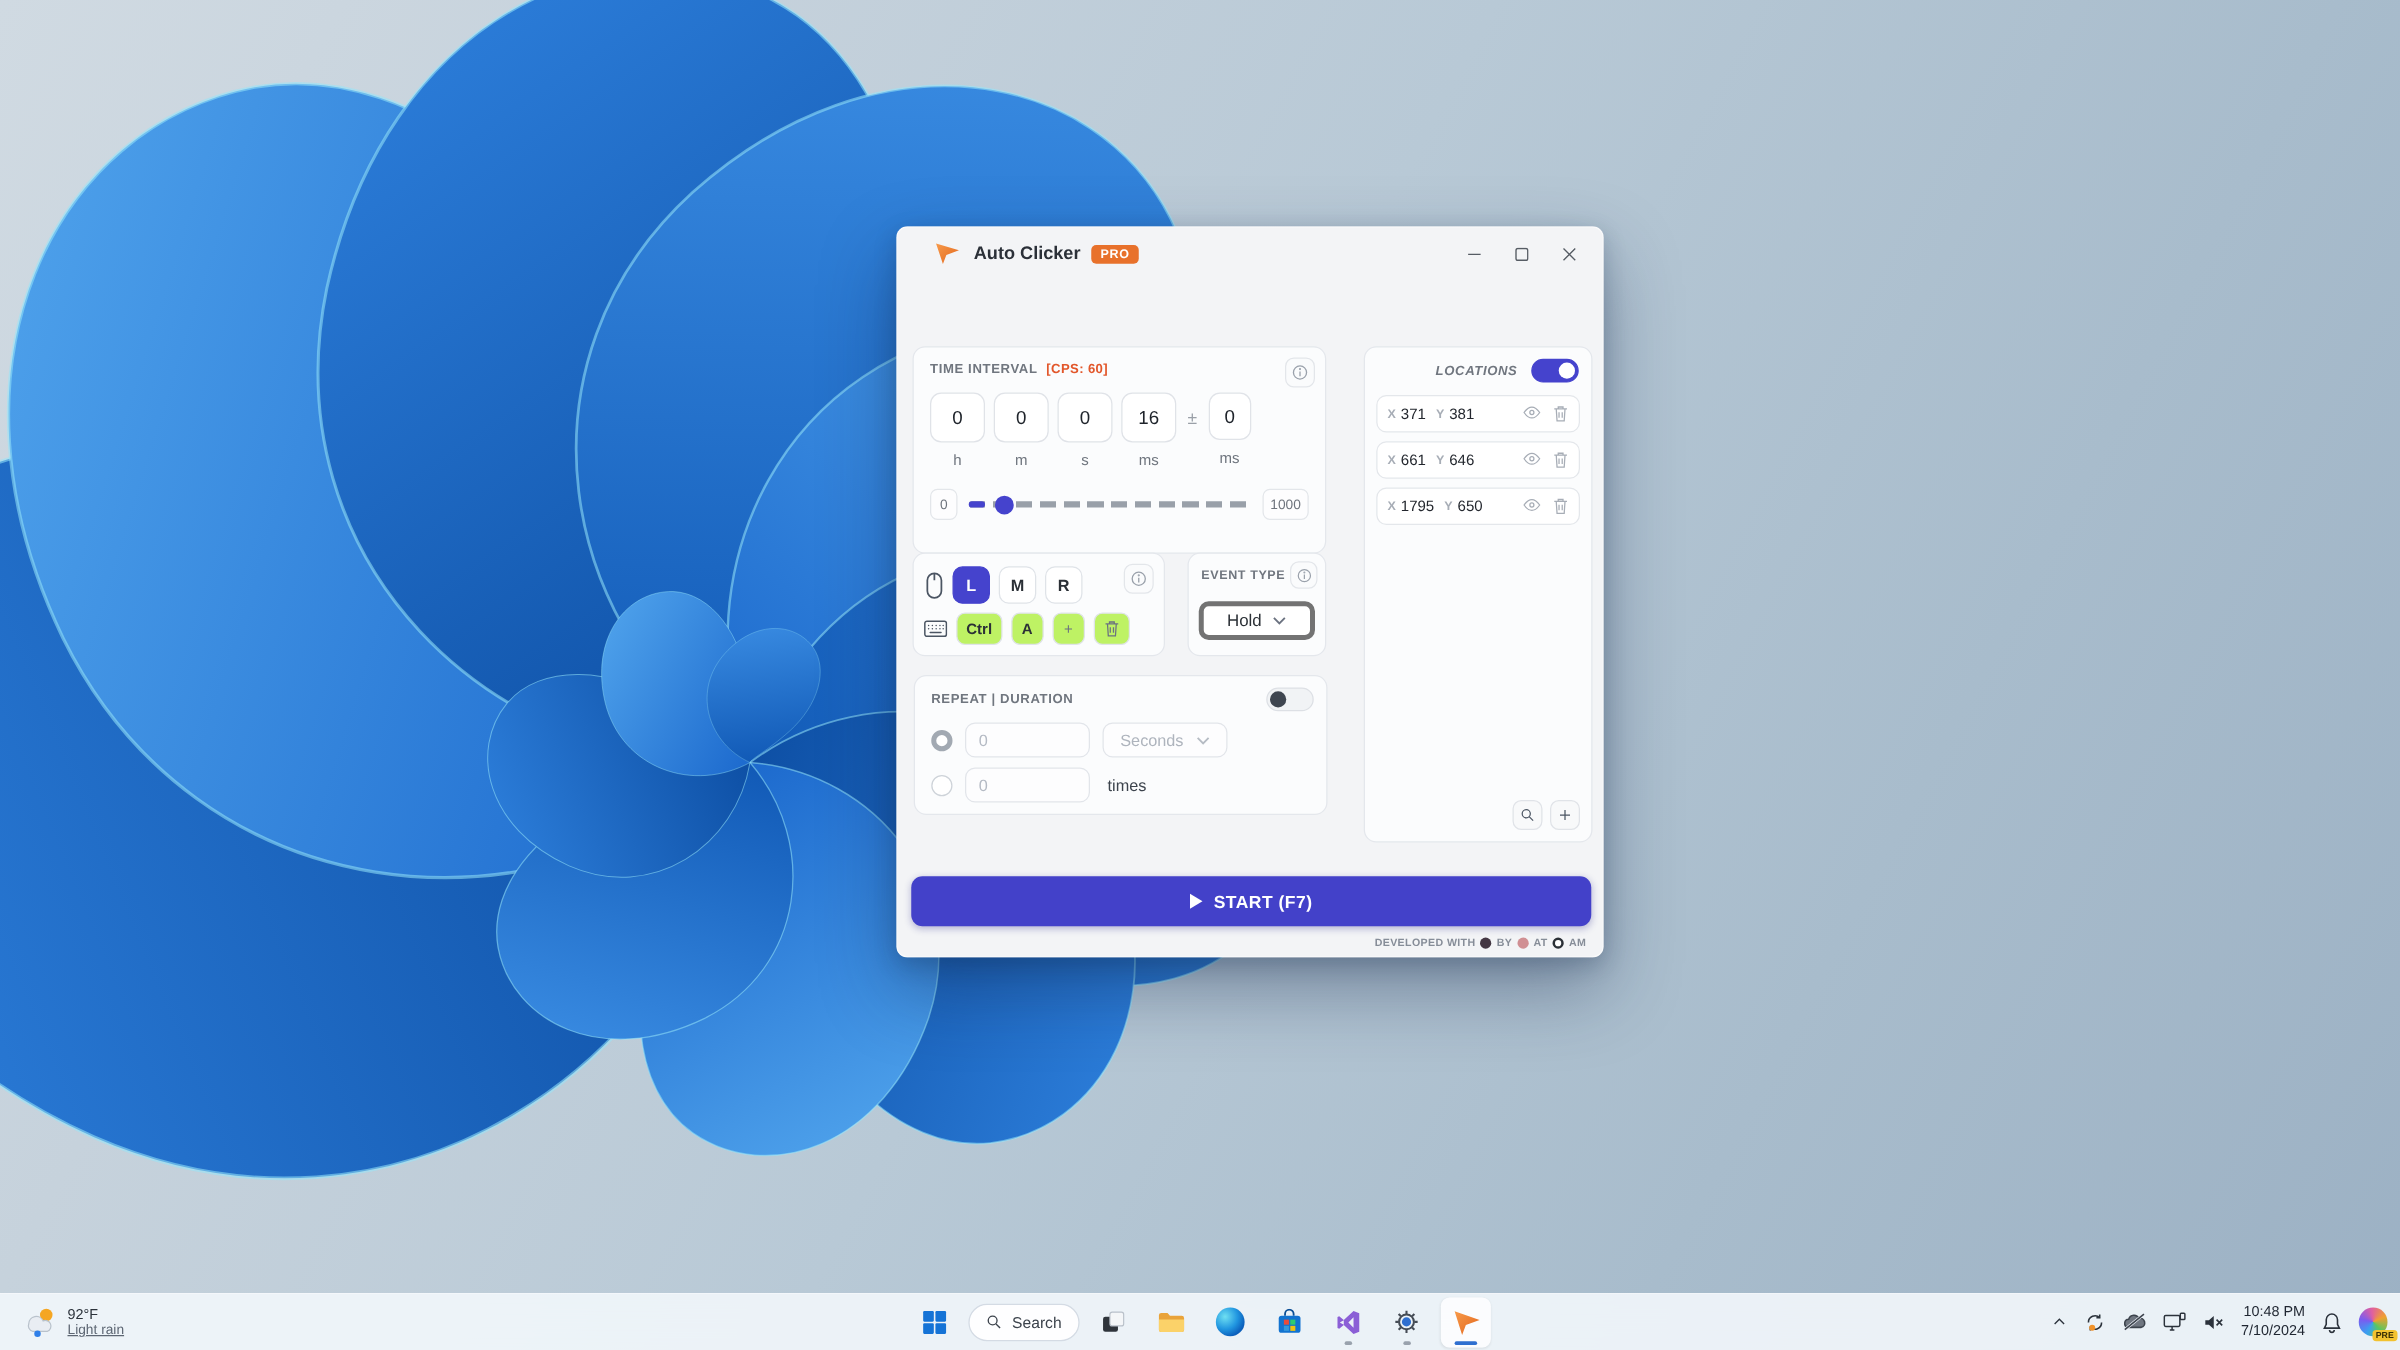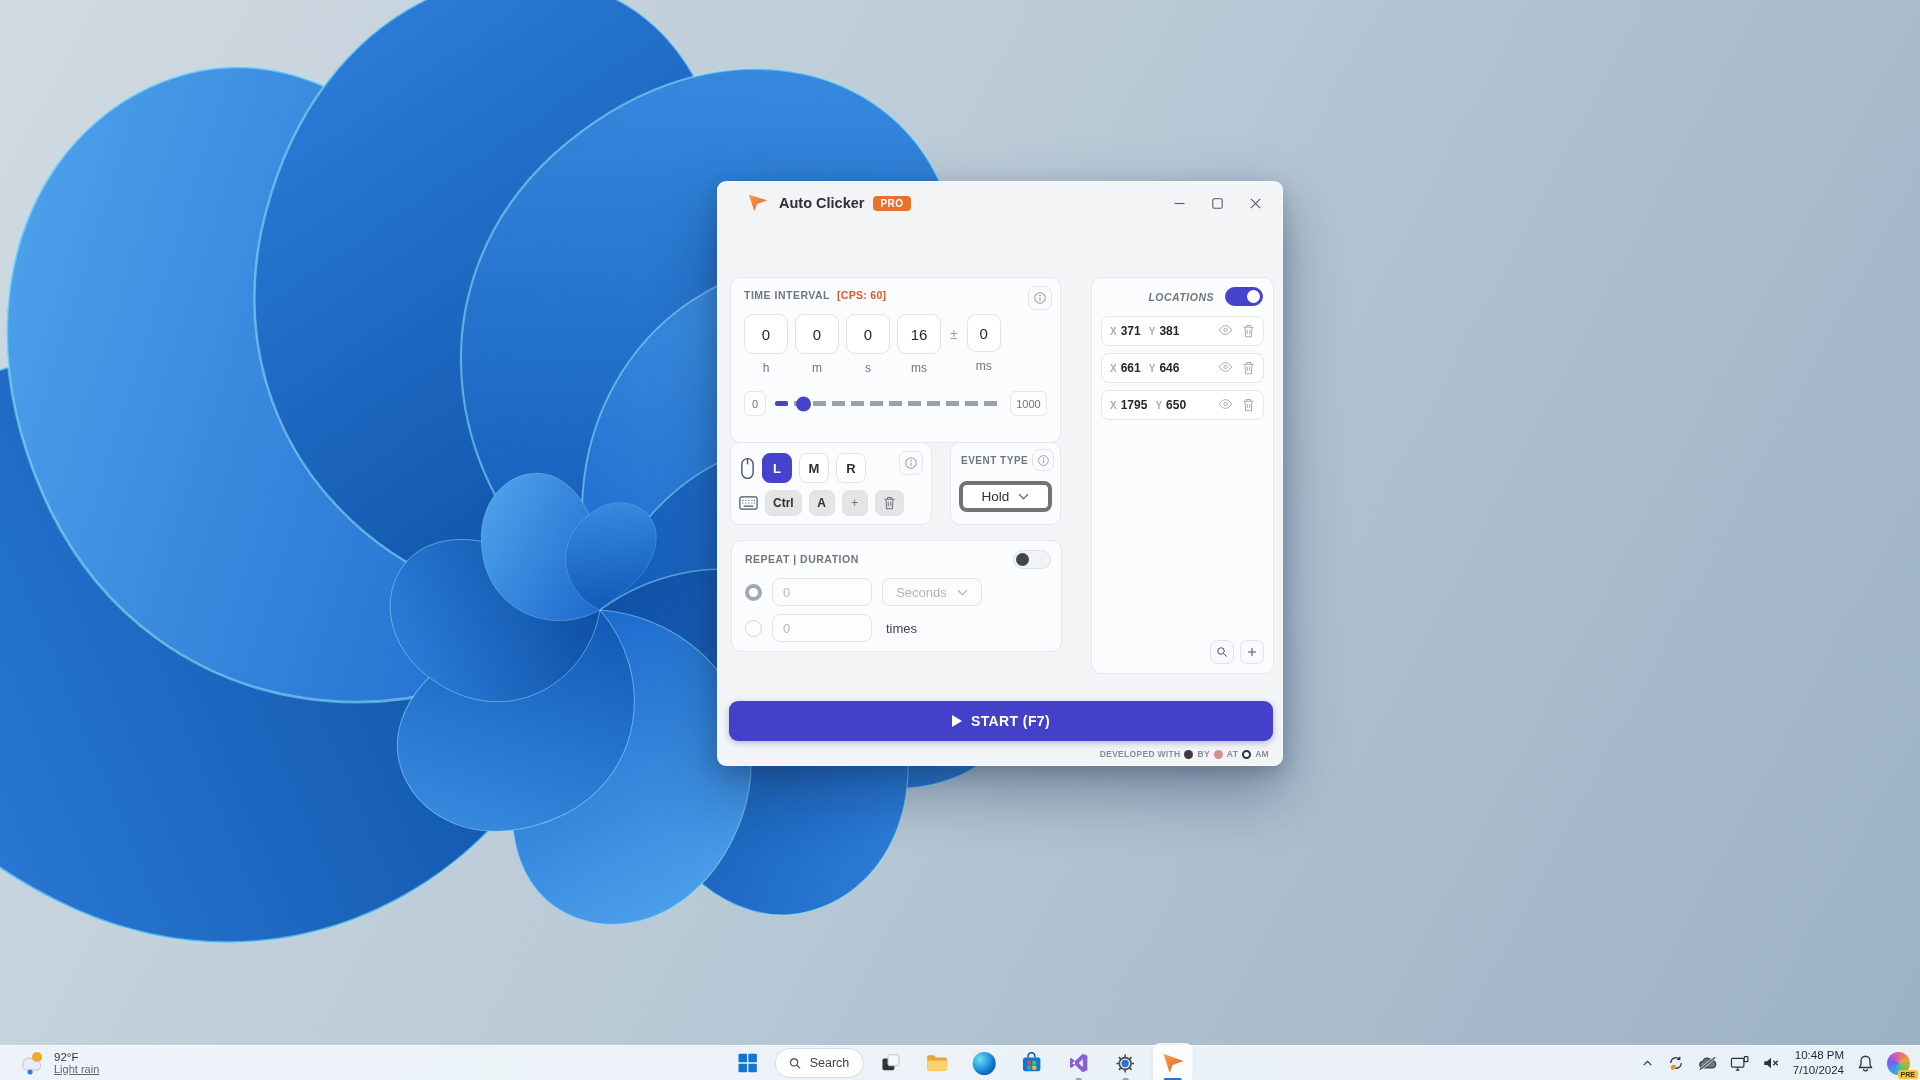--- a/index.html
+++ b/index.html
@@ -51,21 +51,21 @@
     background:repeating-linear-gradient(90deg,#99a0a9 0 13px, rgba(0,0,0,0) 13px 19px); }
   .slider-lead { position:absolute; left:0; top:0; width:13px; height:5px; background:#4543cd; border-radius:3px; }
   .slider-thumb { position:absolute; left:21px; top:50%; transform:translateY(-50%); width:15px; height:15px; border-radius:50%; background:#4543cd; }
 
   
   .mouse-card { left:12px; top:260px; width:202px; height:83px; }
   .m-row1 { position:absolute; top:10px; left:9px; display:flex; align-items:center; gap:7px; }
   .m-row2 { position:absolute; top:47px; left:8px; display:flex; align-items:center; gap:7px; }
   .sq-btn { height:30px; min-width:30px; background:#fff; border:1px solid #dfe3e8; border-radius:8px; display:flex; align-items:center; justify-content:center; font-size:13px; font-weight:700; color:#2b3036; }
   .sq-btn.sel { background:#4543cd; border-color:#4543cd; color:#fff; }
-  .key-btn { height:26px; min-width:26px; padding:0 7px; background:#e5e5e5; border:1px solid #dfe3e8; border-radius:7px; display:flex; align-items:center; justify-content:center; font-size:12px; font-weight:700; color:#2b3036; }
+  .key-btn { height:26px; min-width:26px; padding:0 7px; background:#bef264; border:1px solid #dfe3e8; border-radius:7px; display:flex; align-items:center; justify-content:center; font-size:12px; font-weight:700; color:#2b3036; }
   .icon-key { color:#6b7280; font-weight:400; }
 
   
   .event-card { left:232px; top:260px; width:111px; height:83px; }
   .ev-label { position:absolute; top:12px; left:10px; font-size:10px; }
   .ev-info { top:6px; right:6px; width:22px; height:22px; }
   .dropdown { position:absolute; top:38px; left:8px; right:8px; height:31px; background:#fff; border:4px solid #737373; border-radius:8px; display:flex; align-items:center; justify-content:center; gap:9px; font-size:13.5px; color:#2b3036; }
 
   
   .repeat-card { left:13px; top:358px; width:331px; height:112px; }
@@ -82,36 +82,36 @@
   .times-label { font-size:13px; color:#3c434c; margin-left:4px; }
 
   
   .loc-card { left:373px; top:95px; width:183px; height:397px; }
   .loc-head { position:absolute; top:9px; left:10px; right:10px; display:flex; align-items:center; justify-content:flex-end; gap:11px;font-style:italic; }
   .toggle.on { position:relative; background:#4543cd; border:1px solid #4543cd; flex:0 0 auto; }
   .toggle.on .knob { position:absolute; right:2px; top:2px; width:13px; height:13px; border-radius:50%; background:#fff; }
   .loc-rows { position:absolute; top:38px; left:9px; right:9px; }
   .loc-row { height:30px; margin-bottom:7px; background:#fff; border:1px solid #e4e7eb; border-radius:8px; display:flex; align-items:center; padding:0 8px; }
   .axis { font-size:10px; font-weight:600; color:#a7adb6; }
-  .coord { font-size:12px; font-weight:700; color:#23272e; margin:0 8px 0 4px; }
+  .coord { font-size:12px; font-weight:400; color:#23272e; margin:0 8px 0 4px; }
   .loc-icons { margin-left:auto; display:flex; gap:9px; color:#a7adb6; }
   .loc-bottom { position:absolute; bottom:9px; right:9px; display:flex; gap:6px; }
   .loc-bottom .tool-btn { width:24px; height:24px; }
 
   
   .start-btn { position:absolute; left:11px; top:519px; width:544px; height:40px; background:#4341c9; border-radius:9px; display:flex; align-items:center; justify-content:center; gap:9px; color:#fff; font-size:14px; font-weight:700; letter-spacing:.4px; box-shadow:0 2px 6px rgba(40,40,140,.3); }
   .play-tri { width:0; height:0; border-left:10px solid #fff; border-top:6px solid transparent; border-bottom:6px solid transparent; }
   .dev-footer { position:absolute; top:567px; right:13px; display:flex; align-items:center; gap:4px; font-size:8.5px; font-weight:600; color:#868d98; letter-spacing:.3px; }
   .emo { width:9px; height:9px; border-radius:50%; display:inline-block; }
   .emo.heart { background:#443743; }
   .emo.face { background:#d08f93; }
   .emo.clock { background:#fff; border:2px solid #2b3036; }
 
   
-  .taskbar { position:absolute; left:0; right:0; bottom:0; height:35px; background:rgba(240,245,250,.93); backdrop-filter:blur(14px); border-top:1px solid rgba(255,255,255,.5); }
+  .taskbar { position:absolute; left:0; right:0; bottom:0; height:46px; background:rgba(240,245,250,.93); backdrop-filter:blur(14px); border-top:1px solid rgba(255,255,255,.5); }
   .weather { position:absolute; left:10px; top:0; height:100%; display:flex; align-items:center; gap:8px; padding:0 8px; border-radius:6px; }
   .weather-temp { font-size:11.5px; color:#2b323b; }
   .weather-cond { font-size:11px; color:#5d6673;text-decoration:underline; }
   .tb-center { position:absolute; left:50%; top:0; height:100%; transform:translateX(-50%); display:flex; align-items:center; gap:7px; }
   .tb-btn { position:relative; width:40px; height:40px; border-radius:7px; display:flex; align-items:center; justify-content:center; }
   .tb-btn.active { background:rgba(255,255,255,.8); box-shadow:0 1px 2px rgba(0,0,0,.08); }
   .run-dot { position:absolute; bottom:2px; left:50%; transform:translateX(-50%); width:6px; height:3px; border-radius:2px; background:#99a2ad; }
   .run-dot.active { width:18px; background:#2f6fd0; }
   .search-pill { height:30px; padding:0 13px; border-radius:15px; background:rgba(255,255,255,.92); border:1px solid #d4dbe4; display:flex; align-items:center; gap:8px; font-size:12.5px; color:#3c434c; }
   .tray { position:absolute; right:10px; top:0; height:100%; display:flex; align-items:center; gap:13px; }

